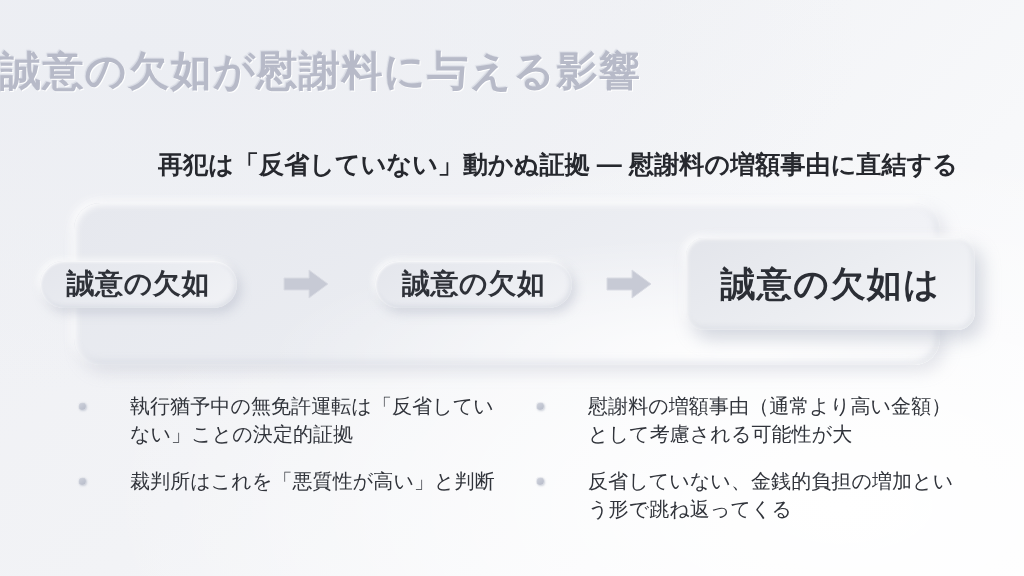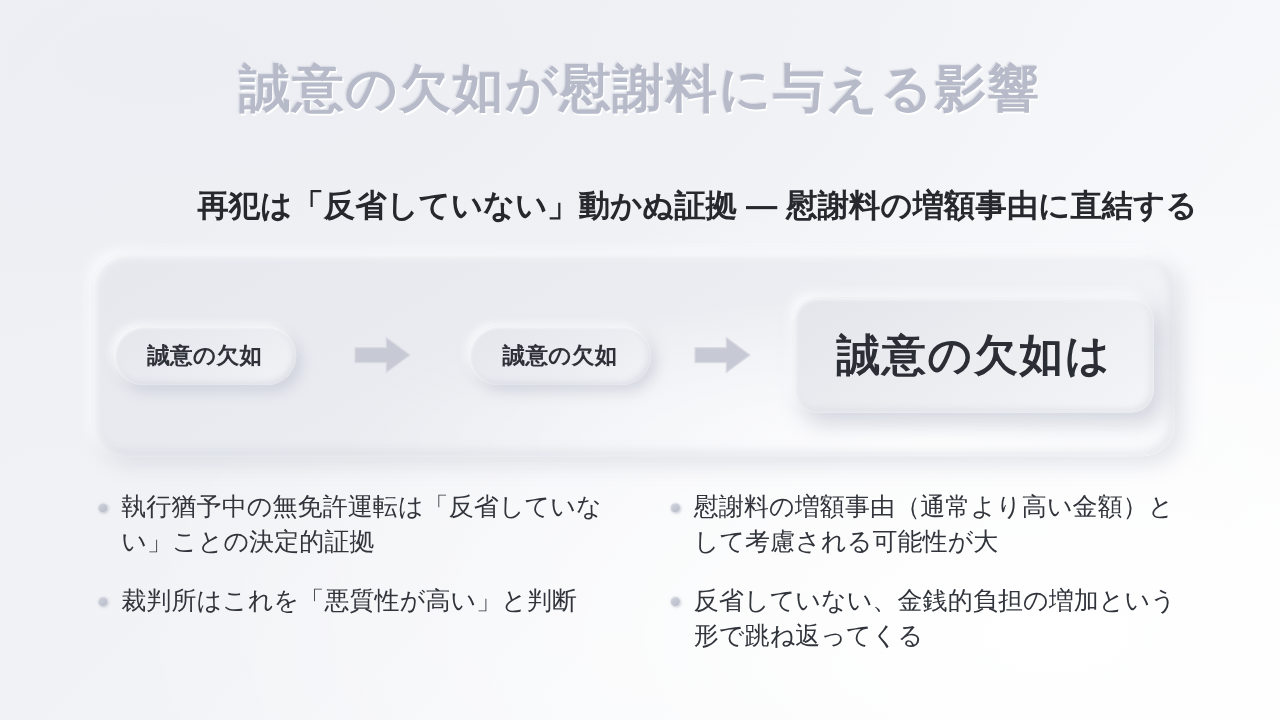--- a/index.html
+++ b/index.html
@@ -25,21 +25,20 @@
       linear-gradient(134deg, #eff0f4 0%, #f2f3f6 42%, #f7f8fa 72%, #fcfcfd 100%);
     overflow: hidden;
   }
 
   
   .title {
     position: absolute;
     left: 0;
     top: 44px;
     width: 1024px;
-    text-align: center;
     font-size: 41px;
     font-weight: bold;
     letter-spacing: 0.035em;
     color: #b7bac8;
     text-shadow:
       1px 1px 0 rgba(255,255,255,0.95),
       -1px -1px 1px rgba(173,178,194,0.35);
     white-space: nowrap;
   }
 
@@ -96,21 +95,21 @@
     justify-content: center;
     box-sizing: border-box;
     white-space: nowrap;
     color: #2e3138;
   }
 
   .node-pill {
     height: 47px;
     padding: 0 27px;
     border-radius: 24px;
-    font-size: 18px;
+    font-size: 28px;
     font-weight: bold;
     letter-spacing: 0.02em;
     background: linear-gradient(150deg, #e4e6ec 0%, #eaecf1 52%, #f2f3f6 100%);
     box-shadow:
       inset 1px 1px 3px rgba(255,255,255,0.98),
       inset -2px -2px 5px rgba(178,183,199,0.32),
       4px 5px 11px rgba(163,169,187,0.38),
       -2px -2px 7px rgba(255,255,255,0.9);
     font-family: Liberation Mono, monospace;
   }
@@ -174,20 +173,21 @@
     background: linear-gradient(145deg, #d3d6df 0%, #b5bac8 100%);
     box-shadow:
       inset 0.5px 0.5px 1px rgba(255,255,255,0.9),
       1px 1px 2px rgba(170,176,192,0.55);
   }
   .bullet-text {
     font-size: 20px;
     line-height: 1.42;
     color: #31343b;
     letter-spacing: 0.004em;
+    margin-left: 33px;
   }
 </style>
 </head>
 <body>
 
 <div id="slide">
 
   <div class="title">誠意の欠如が慰謝料に与える影響</div>
 
   <div class="subtitle">再犯は「反省していない」動かぬ証拠 — 慰謝料の増額事由に直結する</div>

